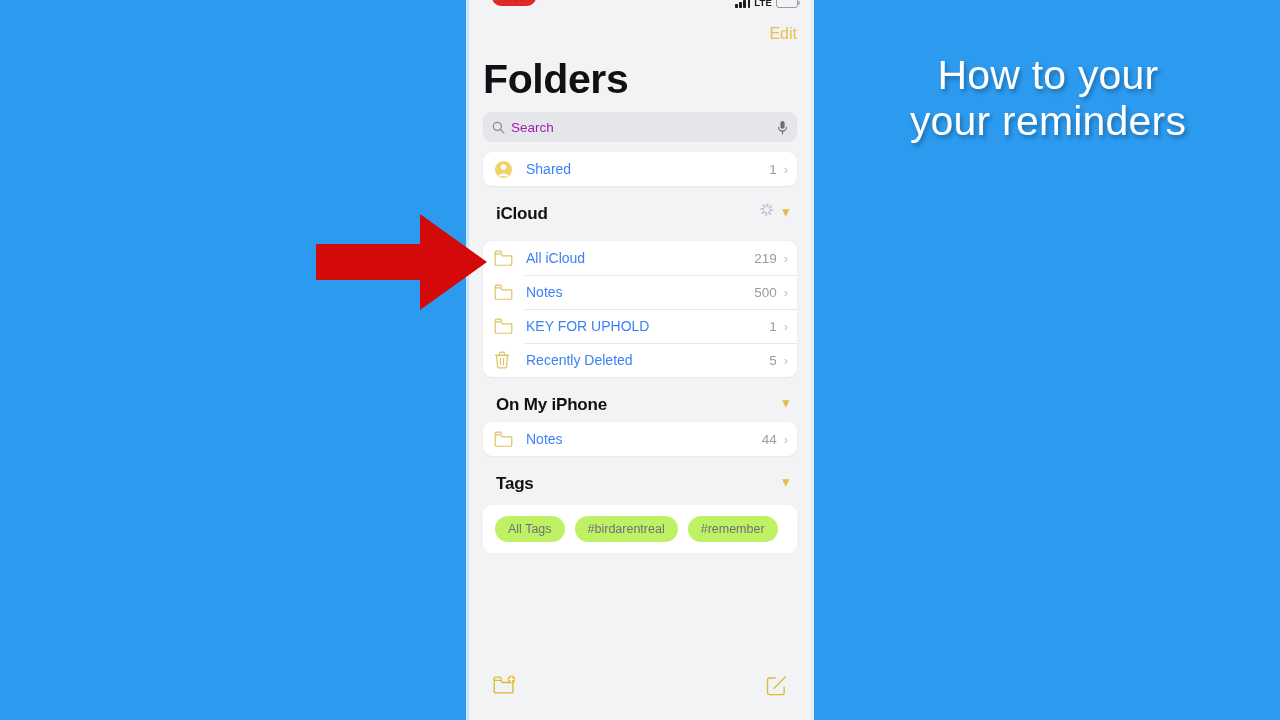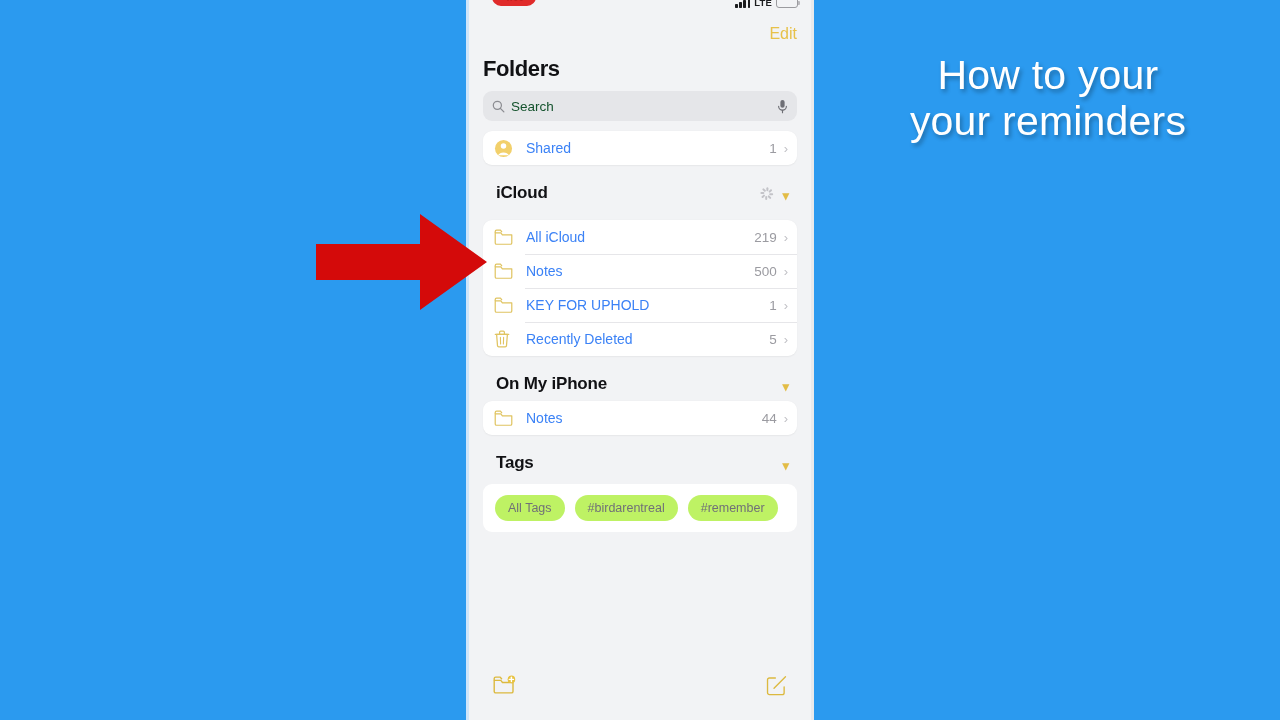--- a/index.html
+++ b/index.html
@@ -60,31 +60,31 @@
     width:1.8px; height:4px; background:#b9b9bd; border-radius:0 1px 1px 0;
   }
   .batt-fill { height:100%; background:#e8322a; border-radius:1.5px; }
 
   
   .edit-row { height:36px; flex:none; display:flex; align-items:center; justify-content:flex-end; padding-right:14px; }
   .edit-btn { color:#e7c14a; font-size:16px; }
 
   
   .title {
-    font-size:22px; font-weight:700; color:#111114;
+    font-size:41px; font-weight:700; color:#111114;
     padding:4px 0 9px 14px; letter-spacing:-.4px; flex:none;
   }
 
   
   .search-wrap { padding:0 14px; flex:none; }
   .search {
     height:30px; border-radius:9px; background:#e5e6e9;
     display:flex; align-items:center; padding:0 9px; gap:6px;
   }
-  .search .ph { color:#14532d; font-size:13.5px; flex:1; }
+  .search .ph { color:#a21caf; font-size:13.5px; flex:1; }
   .ico { display:block; }
 
   
   .scroll { flex:1; overflow:hidden; padding:0 14px; }
   .card {
     background:#ffffff; border-radius:9px; margin-top:10px;
     box-shadow:0 .5px 1.5px rgba(0,0,0,.05);
     overflow:hidden;
   }
   .row {
@@ -95,21 +95,21 @@
     content:""; position:absolute; left:42px; right:0; top:0; height:.8px;
     background:#e6e6e9;
   }
   .row .glyph { width:24px; flex:none; display:flex; align-items:center; }
   .row .label { flex:1; font-size:14px; color:#3b82f6; padding-left:8px; }
   .row .count { font-size:13.5px; color:#9b9ba1; padding-right:7px; }
   .chev { color:#c1c1c6; font-size:13px; line-height:1; }
 
   
   .sect {
-    display:flex; align-items:flex-end; padding:18px 8px 7px 13px;
+    display:flex; align-items:flex-start; padding:18px 8px 7px 13px;
   }
   .sect .st { flex:1; font-size:17px; font-weight:700; color:#111114; letter-spacing:-.2px; }
   .spinner { width:15px; height:15px; position:relative; margin-right:9px; }
   .spinner i{
     position:absolute; left:50%; top:50%; width:1.6px; height:4.4px;
     background:#c3c3c8; border-radius:1px; transform-origin:50% -2.4px;
   }
   .sect-chev { color:#e3bc46; font-size:13px; font-weight:700; }
 
   

